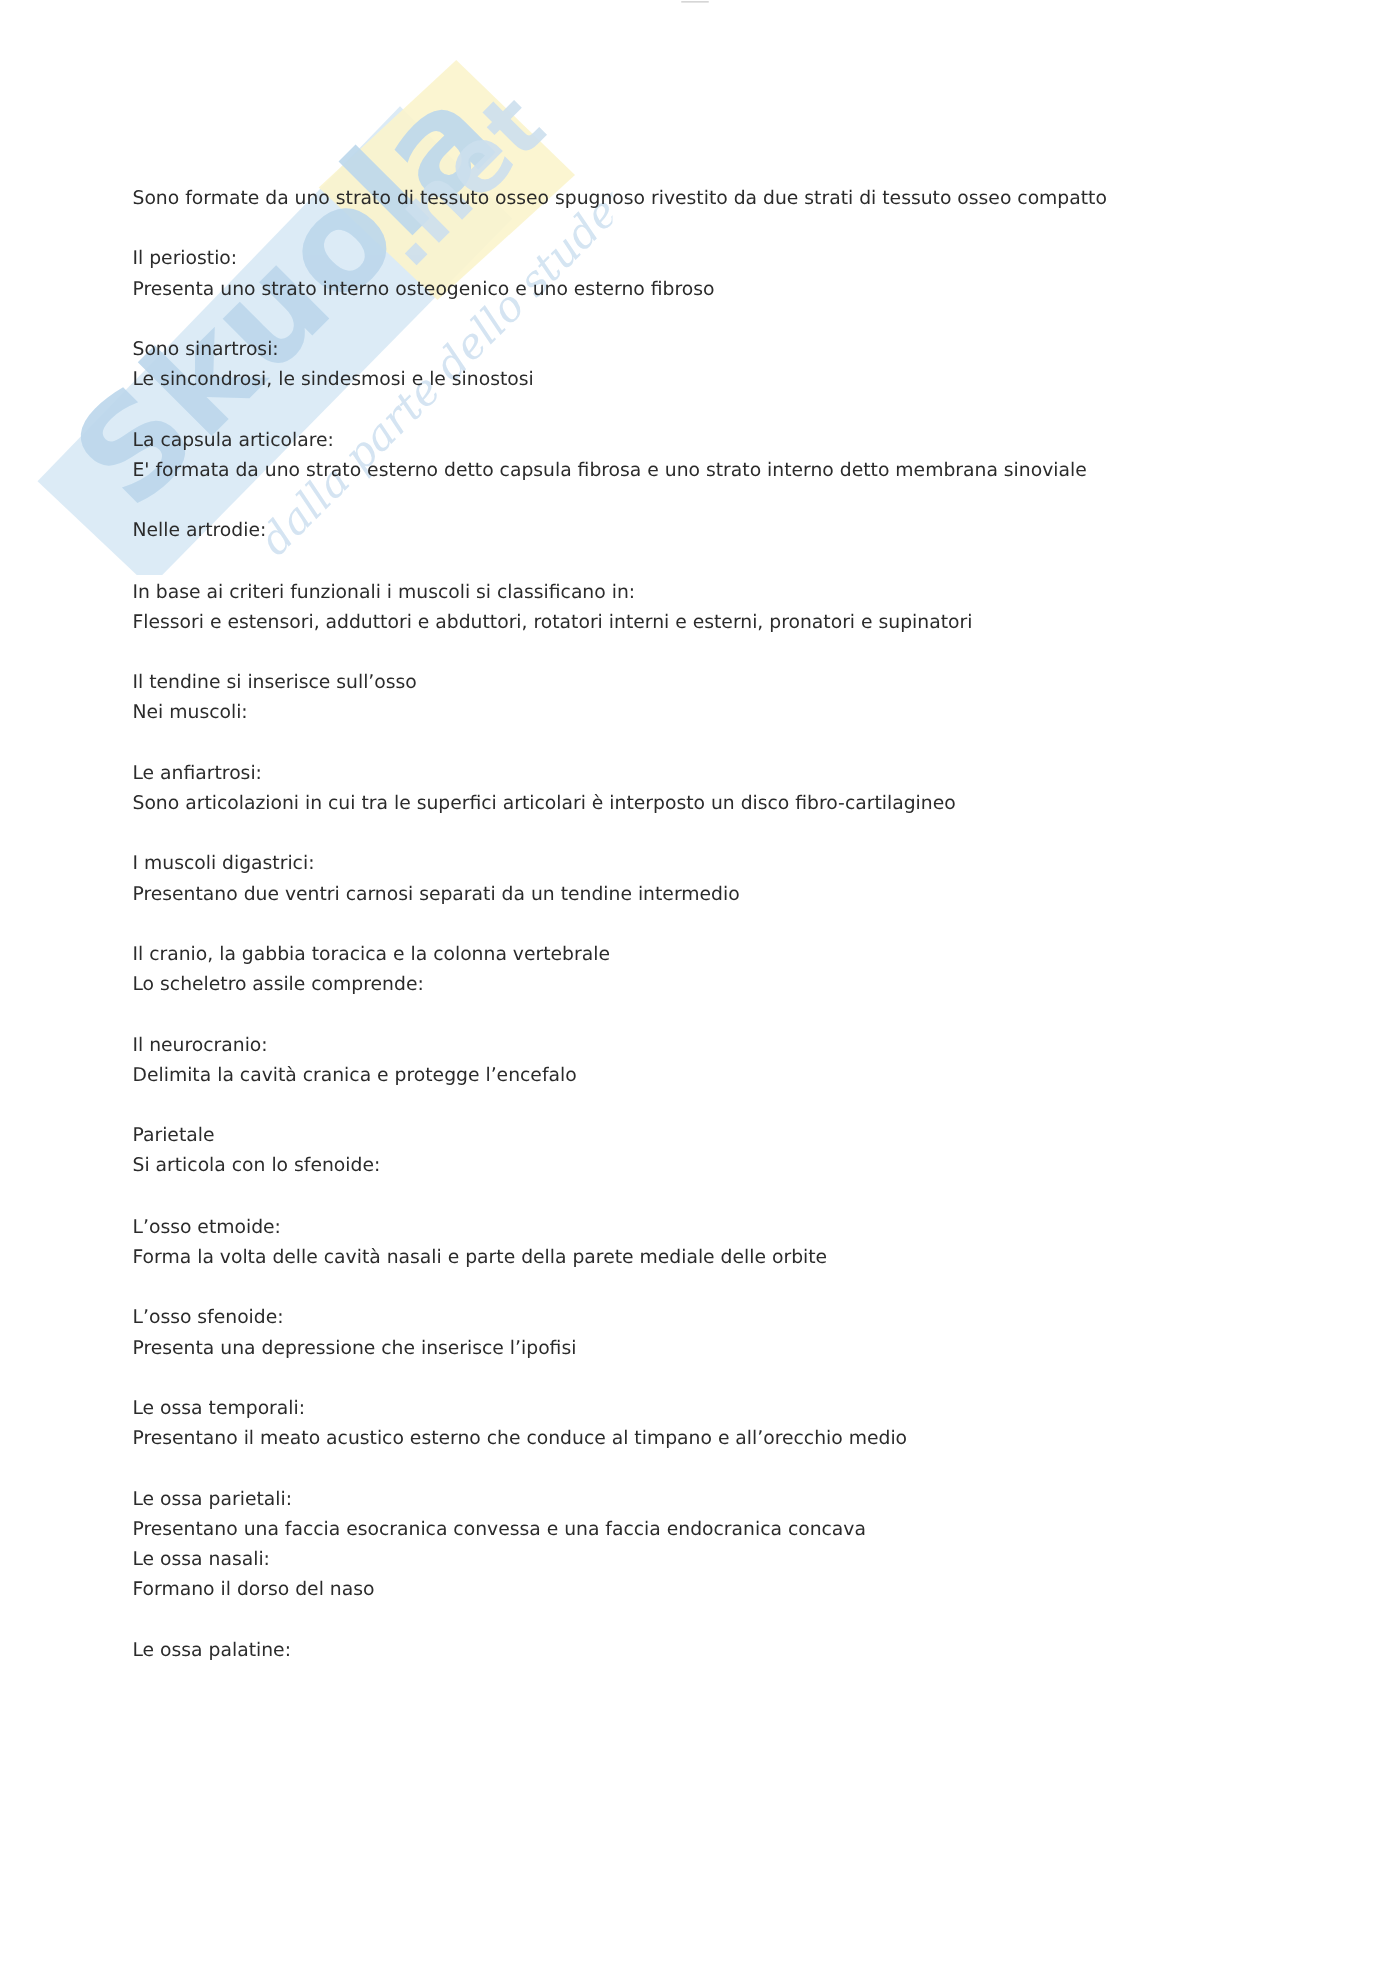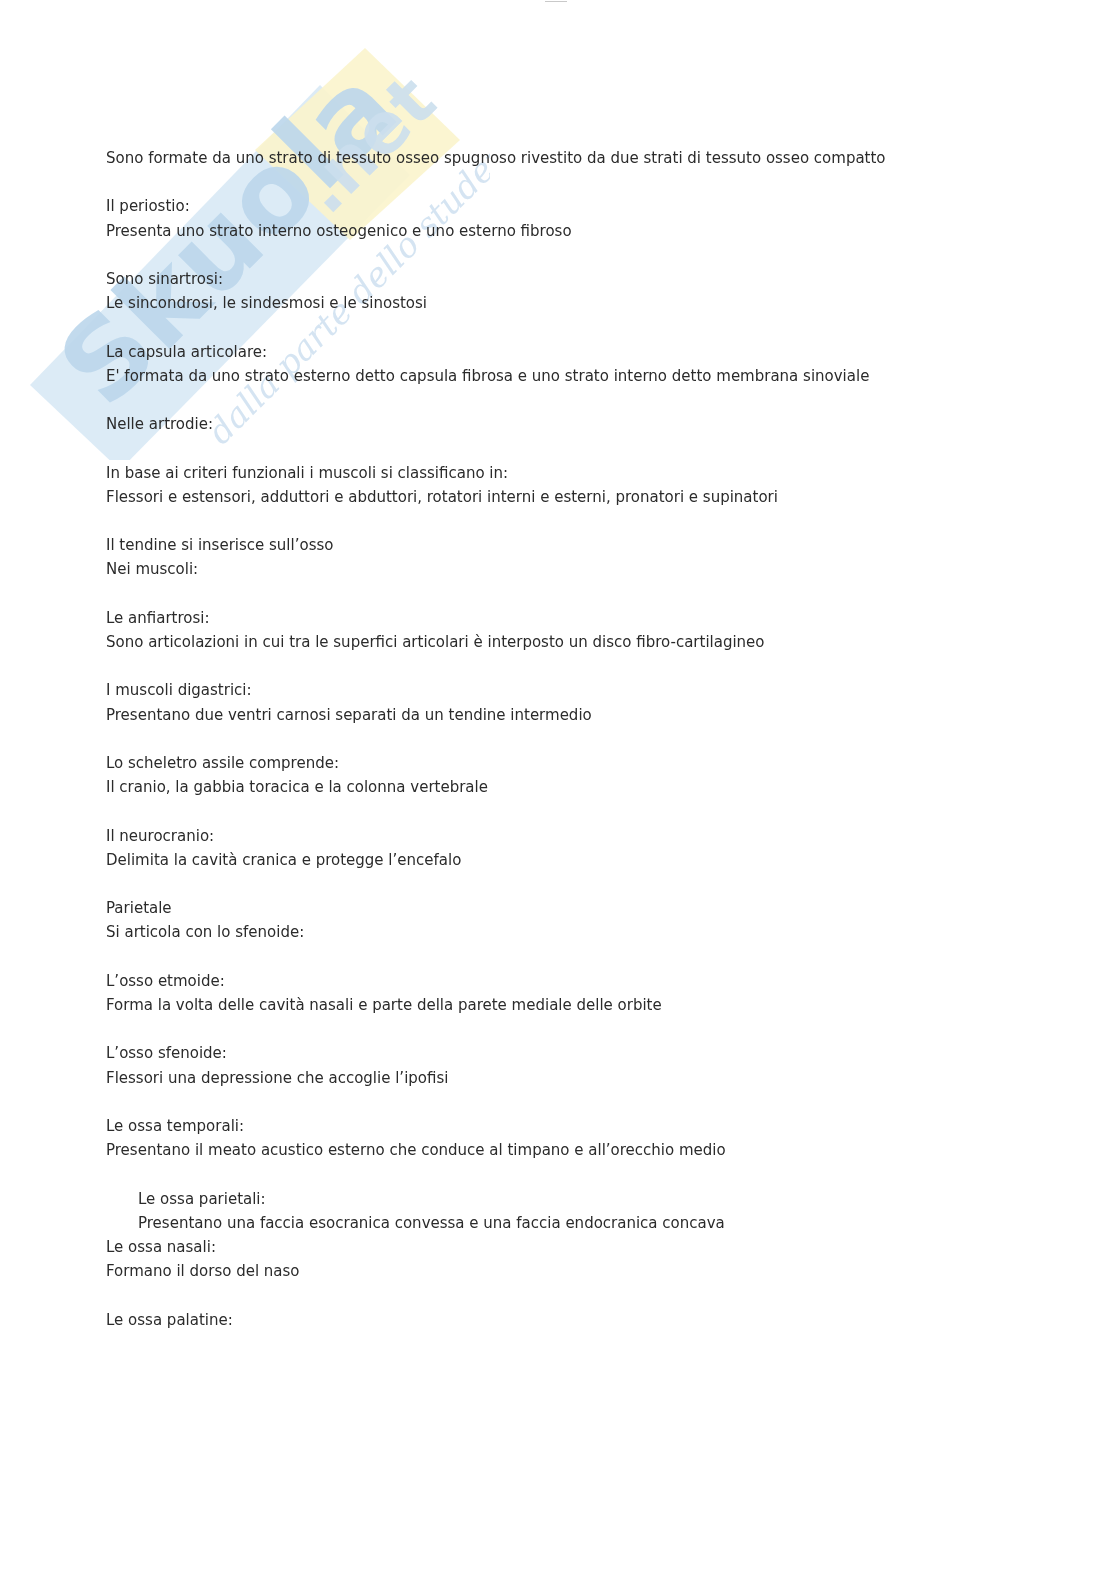--- a/index.html
+++ b/index.html
@@ -48,21 +48,20 @@
       z-index: 1;
       font-size: 15px;
       line-height: 24.2px;
       color: #2b2b2b;
     }
     .qa {
       margin: 0 0 24.2px 0;
     }
     .qa.tight {
       margin-bottom: 0;
-      margin-left: 32px;
     }
     .qa p {
       margin: 0;
       white-space: normal;
     }
   </style>
 </head>
 <body>
 
 <div class="page">
@@ -126,42 +125,42 @@
       <p>Le anfiartrosi:</p>
       <p>Sono articolazioni in cui tra le superfici articolari è interposto un disco fibro-cartilagineo</p>
     </div>
 
     <div class="qa">
       <p>I muscoli digastrici:</p>
       <p>Presentano due ventri carnosi separati da un tendine intermedio</p>
     </div>
 
     <div class="qa">
+      <p>Il cranio, la gabbia toracica e la colonna vertebrale</p>
       <p>Lo scheletro assile comprende:</p>
-      <p>Il cranio, la gabbia toracica e la colonna vertebrale</p>
     </div>
 
     <div class="qa">
       <p>Il neurocranio:</p>
       <p>Delimita la cavità cranica e protegge l’encefalo</p>
     </div>
 
     <div class="qa">
       <p>Parietale</p>
       <p>Si articola con lo sfenoide:</p>
     </div>
 
     <div class="qa">
       <p>L’osso etmoide:</p>
       <p>Forma la volta delle cavità nasali e parte della parete mediale delle orbite</p>
     </div>
 
     <div class="qa">
       <p>L’osso sfenoide:</p>
-      <p>Flessori una depressione che accoglie l’ipofisi</p>
+      <p>Presenta una depressione che inserisce l’ipofisi</p>
     </div>
 
     <div class="qa">
       <p>Le ossa temporali:</p>
       <p>Presentano il meato acustico esterno che conduce al timpano e all’orecchio medio</p>
     </div>
 
     <div class="qa tight">
       <p>Le ossa parietali:</p>
       <p>Presentano una faccia esocranica convessa e una faccia endocranica concava</p>

